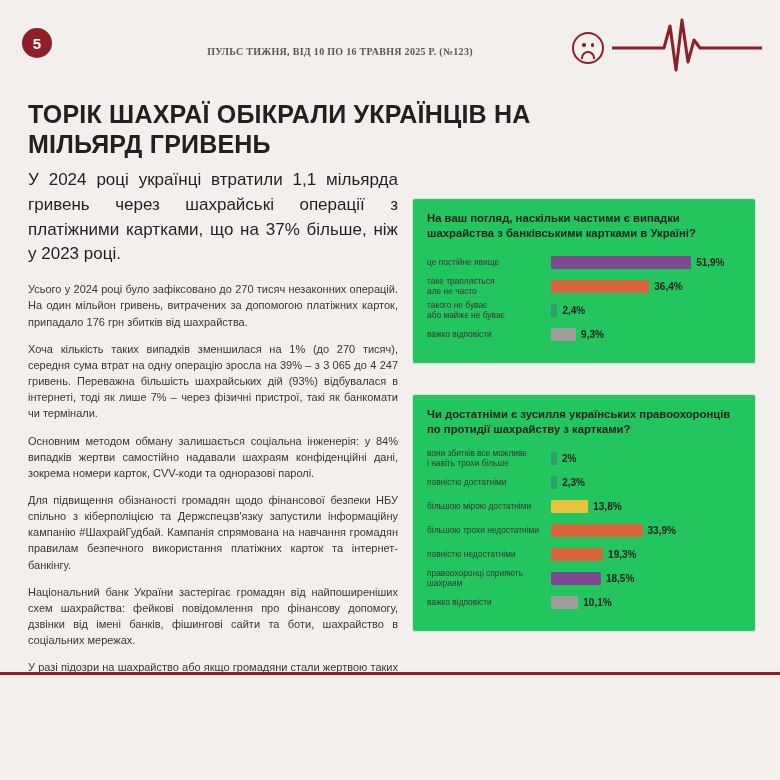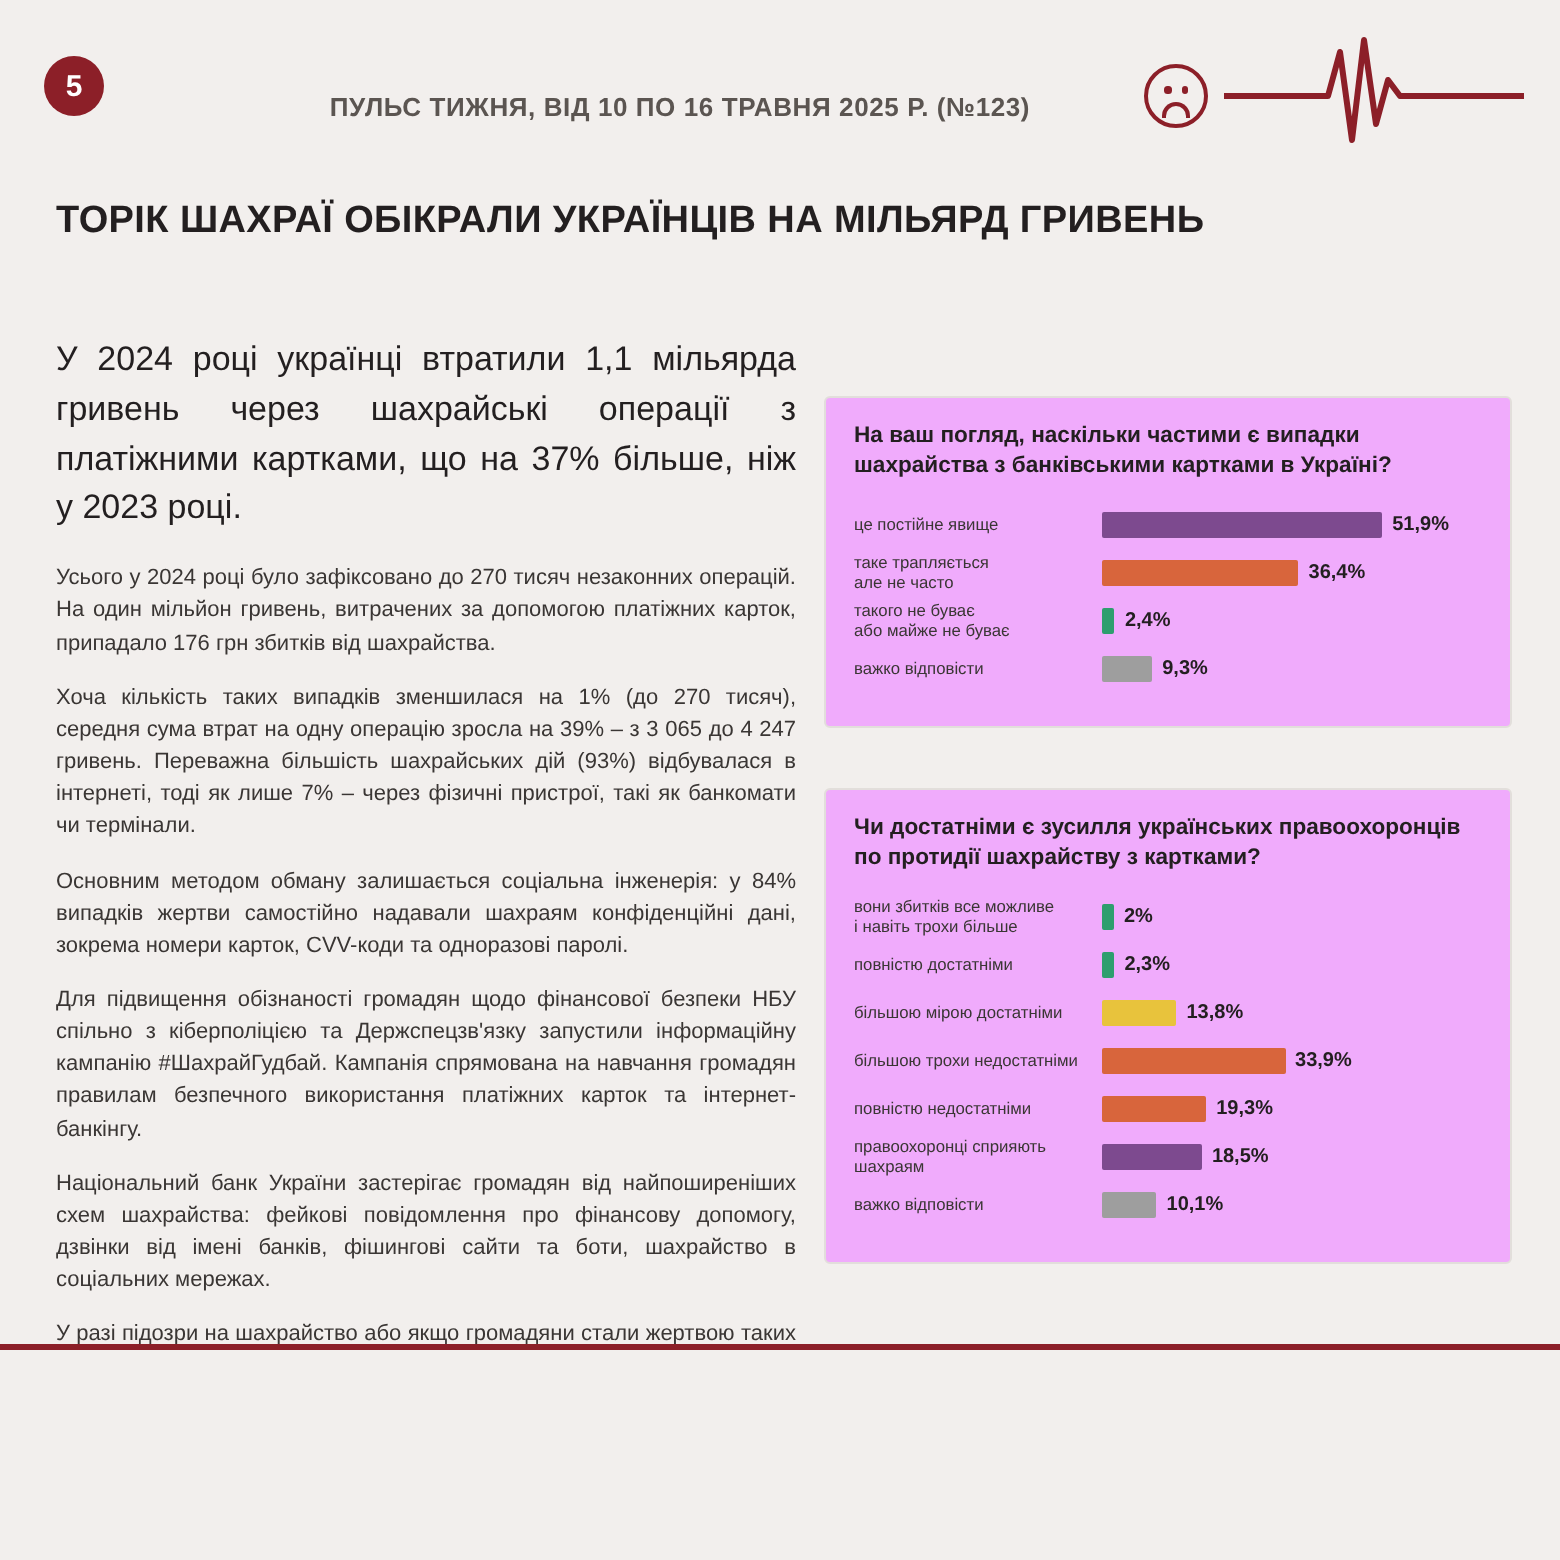--- a/index.html
+++ b/index.html
@@ -24,22 +24,23 @@
   .page-badge {
     position: absolute; left: 22px; top: 28px;
     width: 30px; height: 30px; border-radius: 50%;
     background: #8c1f28; color: #fff;
     font-size: 15px; font-weight: bold;
     display: flex; align-items: center; justify-content: center;
   }
   .header-title {
     position: absolute; left: 130px; top: 46px; width: 420px;
     text-align: center;
-    font-size: 13px; font-weight: bold; letter-spacing: .3px;
+    font-size: 10px; font-weight: bold; letter-spacing: .3px;
     color: #5b5551;
+    font-family: Liberation Serif, serif;
   }
   .pulse-wrap {
     position: absolute; right: 18px; top: 18px; width: 190px; height: 58px;
   }
   .sad-face {
     position: absolute; left: 0; top: 14px;
     width: 32px; height: 32px; border-radius: 50%;
     border: 2px solid #8c1f28;
   }
   .sad-face .eye {
@@ -49,21 +50,21 @@
   .sad-face .eye.l { left: 8px; }
   .sad-face .eye.r { right: 8px; }
   .sad-face .mouth {
     position: absolute; left: 7px; top: 17px; width: 14px; height: 8px;
     border: 2px solid #8c1f28; border-top: none;
     border-radius: 0 0 14px 14px; transform: rotate(180deg);
   }
   
   .headline {
     position: absolute; left: 28px; top: 100px; width: 600px;
-    font-size: 19px; font-weight: bold; line-height: 1.18;
+    font-size: 25px; font-weight: bold; line-height: 1.18;
     letter-spacing: .2px;
     color: #231f20;
     text-transform: uppercase;
   }
   
   .left-col {
     position: absolute; left: 28px; top: 168px; width: 370px;
   }
   .lead {
     font-size: 17px; font-weight: normal; line-height: 1.46;
@@ -74,21 +75,21 @@
     font-size: 11px; line-height: 1.47; text-align: justify;
     color: #3a3634; margin-bottom: 11px;
   }
   .sources {
     font-size: 11px; color: #3a3634; margin-top: 12px;
   }
   .sources b { color: #231f20; }
   
   .card {
     position: absolute; left: 412px; width: 344px;
-    background: #f0abfc;
+    background: #22c55e;
     border: 1px solid #e2dedb;
     border-radius: 3px;
     padding: 12px 14px 14px 14px;
   }
   #card1 { top: 198px; }
   #card2 { top: 394px; }
   .card-q {
     font-size: 11.3px; font-weight: bold; line-height: 1.34;
     color: #231f20; margin-bottom: 12px;
   }

